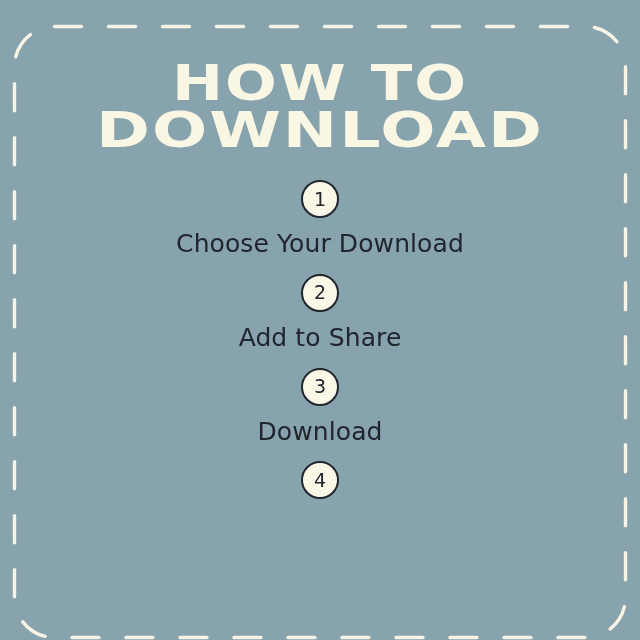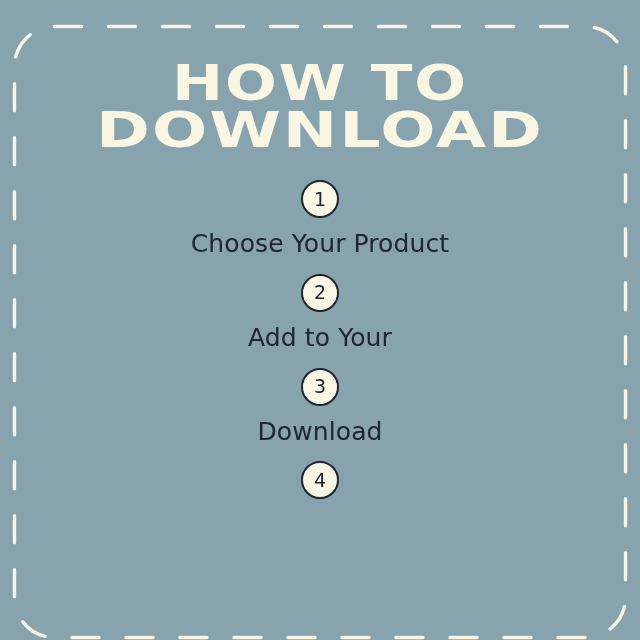--- a/index.html
+++ b/index.html
@@ -118,28 +118,28 @@
     <span class="heading-line line-1">HOW TO</span>
     <span class="heading-line line-2">DOWNLOAD</span>
   </div>
 
   <div id="steps">
 
     <div class="step">
       <div class="step-badge">
         <span>1</span>
       </div>
-      <span class="step-label">Choose Your Product</span>
+      <span class="step-label">Choose Your Download</span>
     </div>
 
     <div class="step">
       <div class="step-badge">
         <span>2</span>
       </div>
-      <span class="step-label">Add to Your</span>
+      <span class="step-label">Add to Share</span>
     </div>
 
     <div class="step">
       <div class="step-badge">
         <span>3</span>
       </div>
       <span class="step-label">Download</span>
     </div>
 
     <div class="step">

